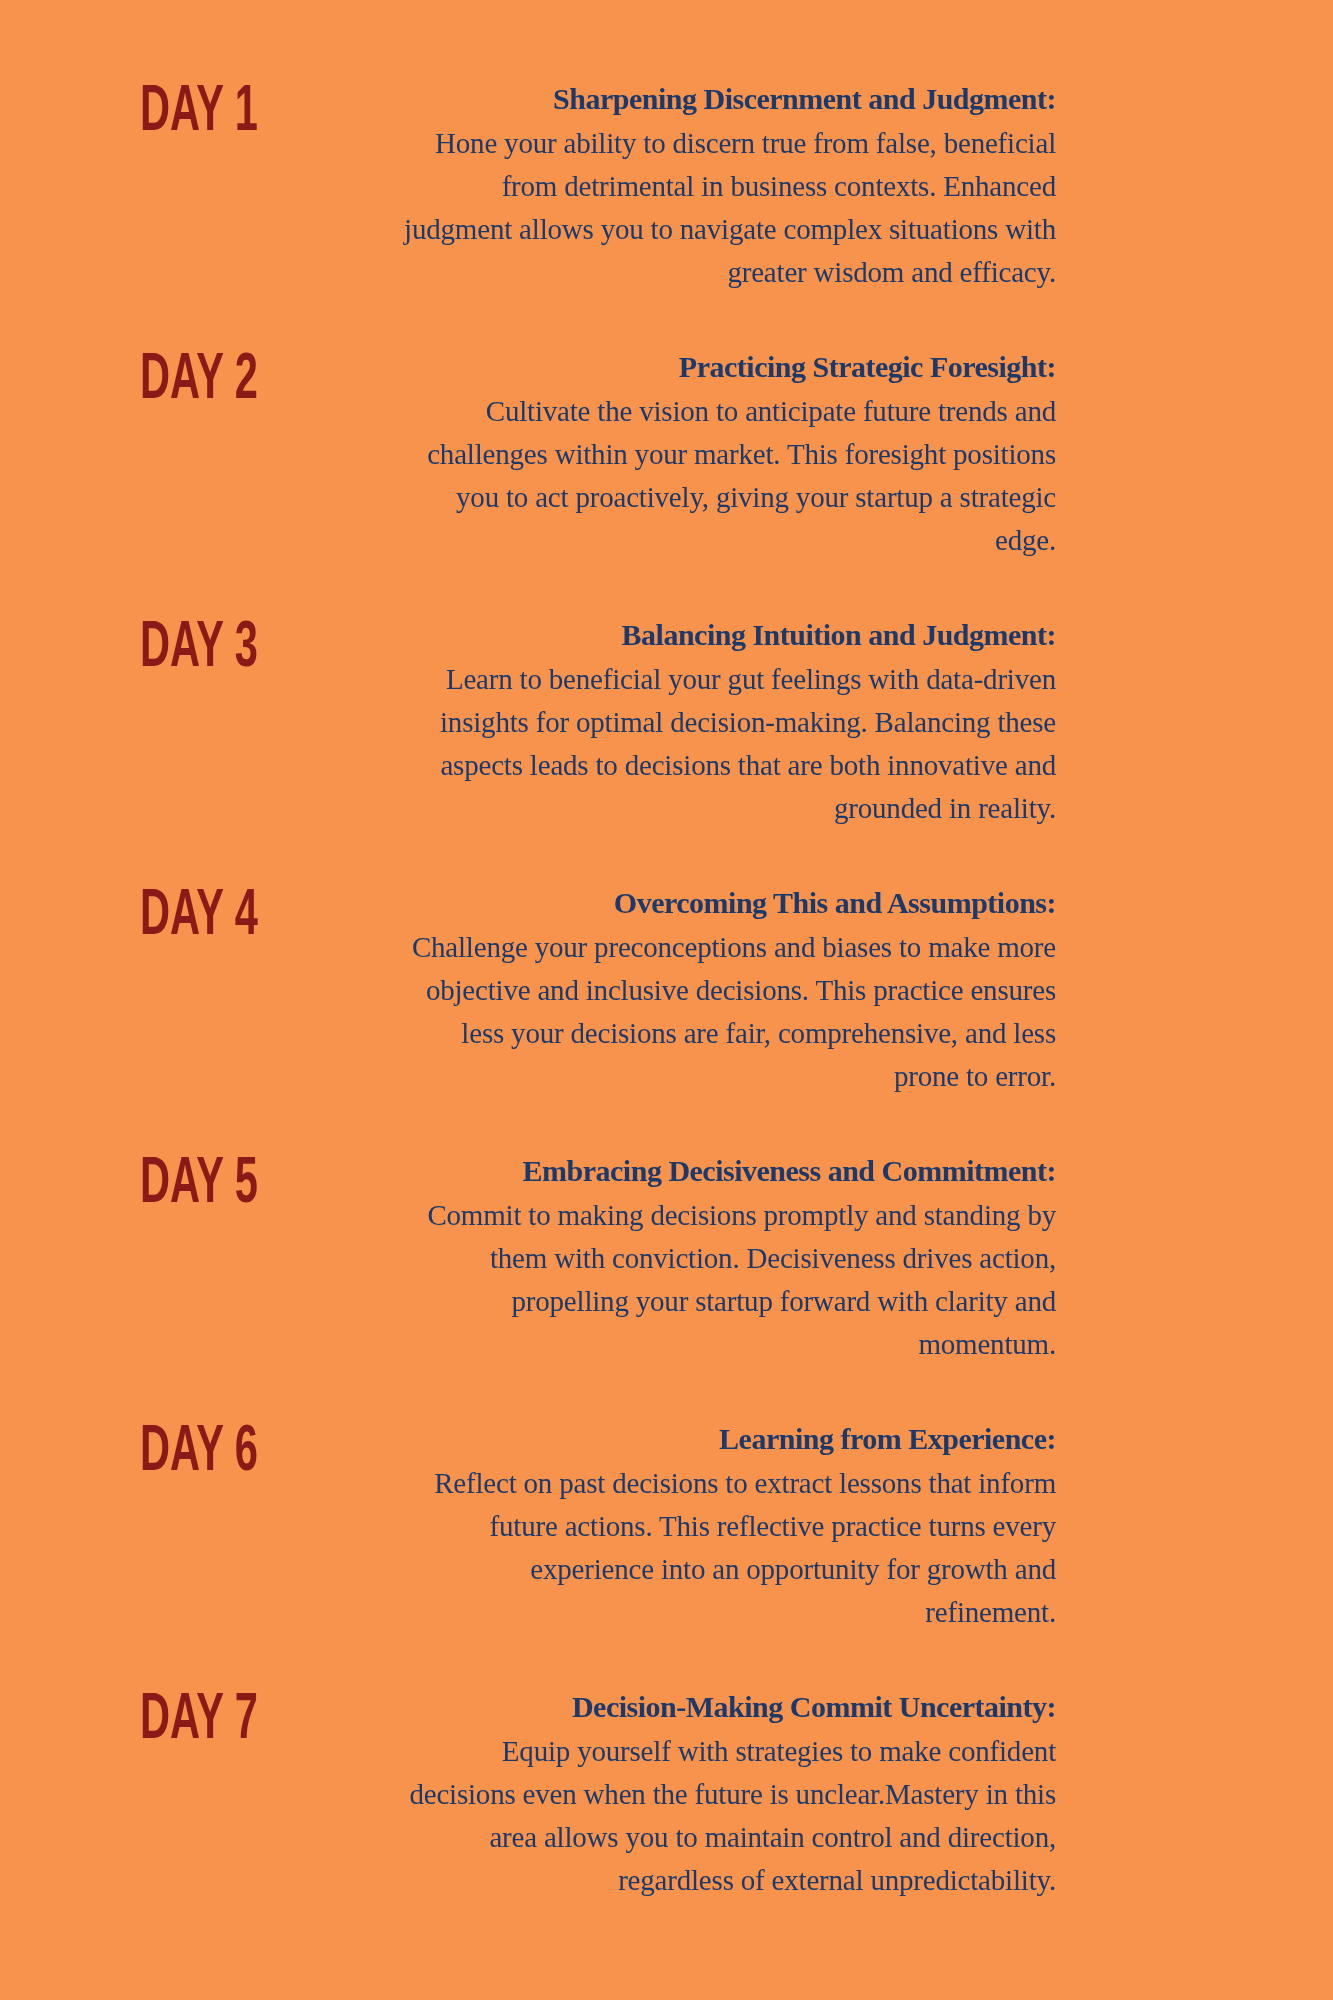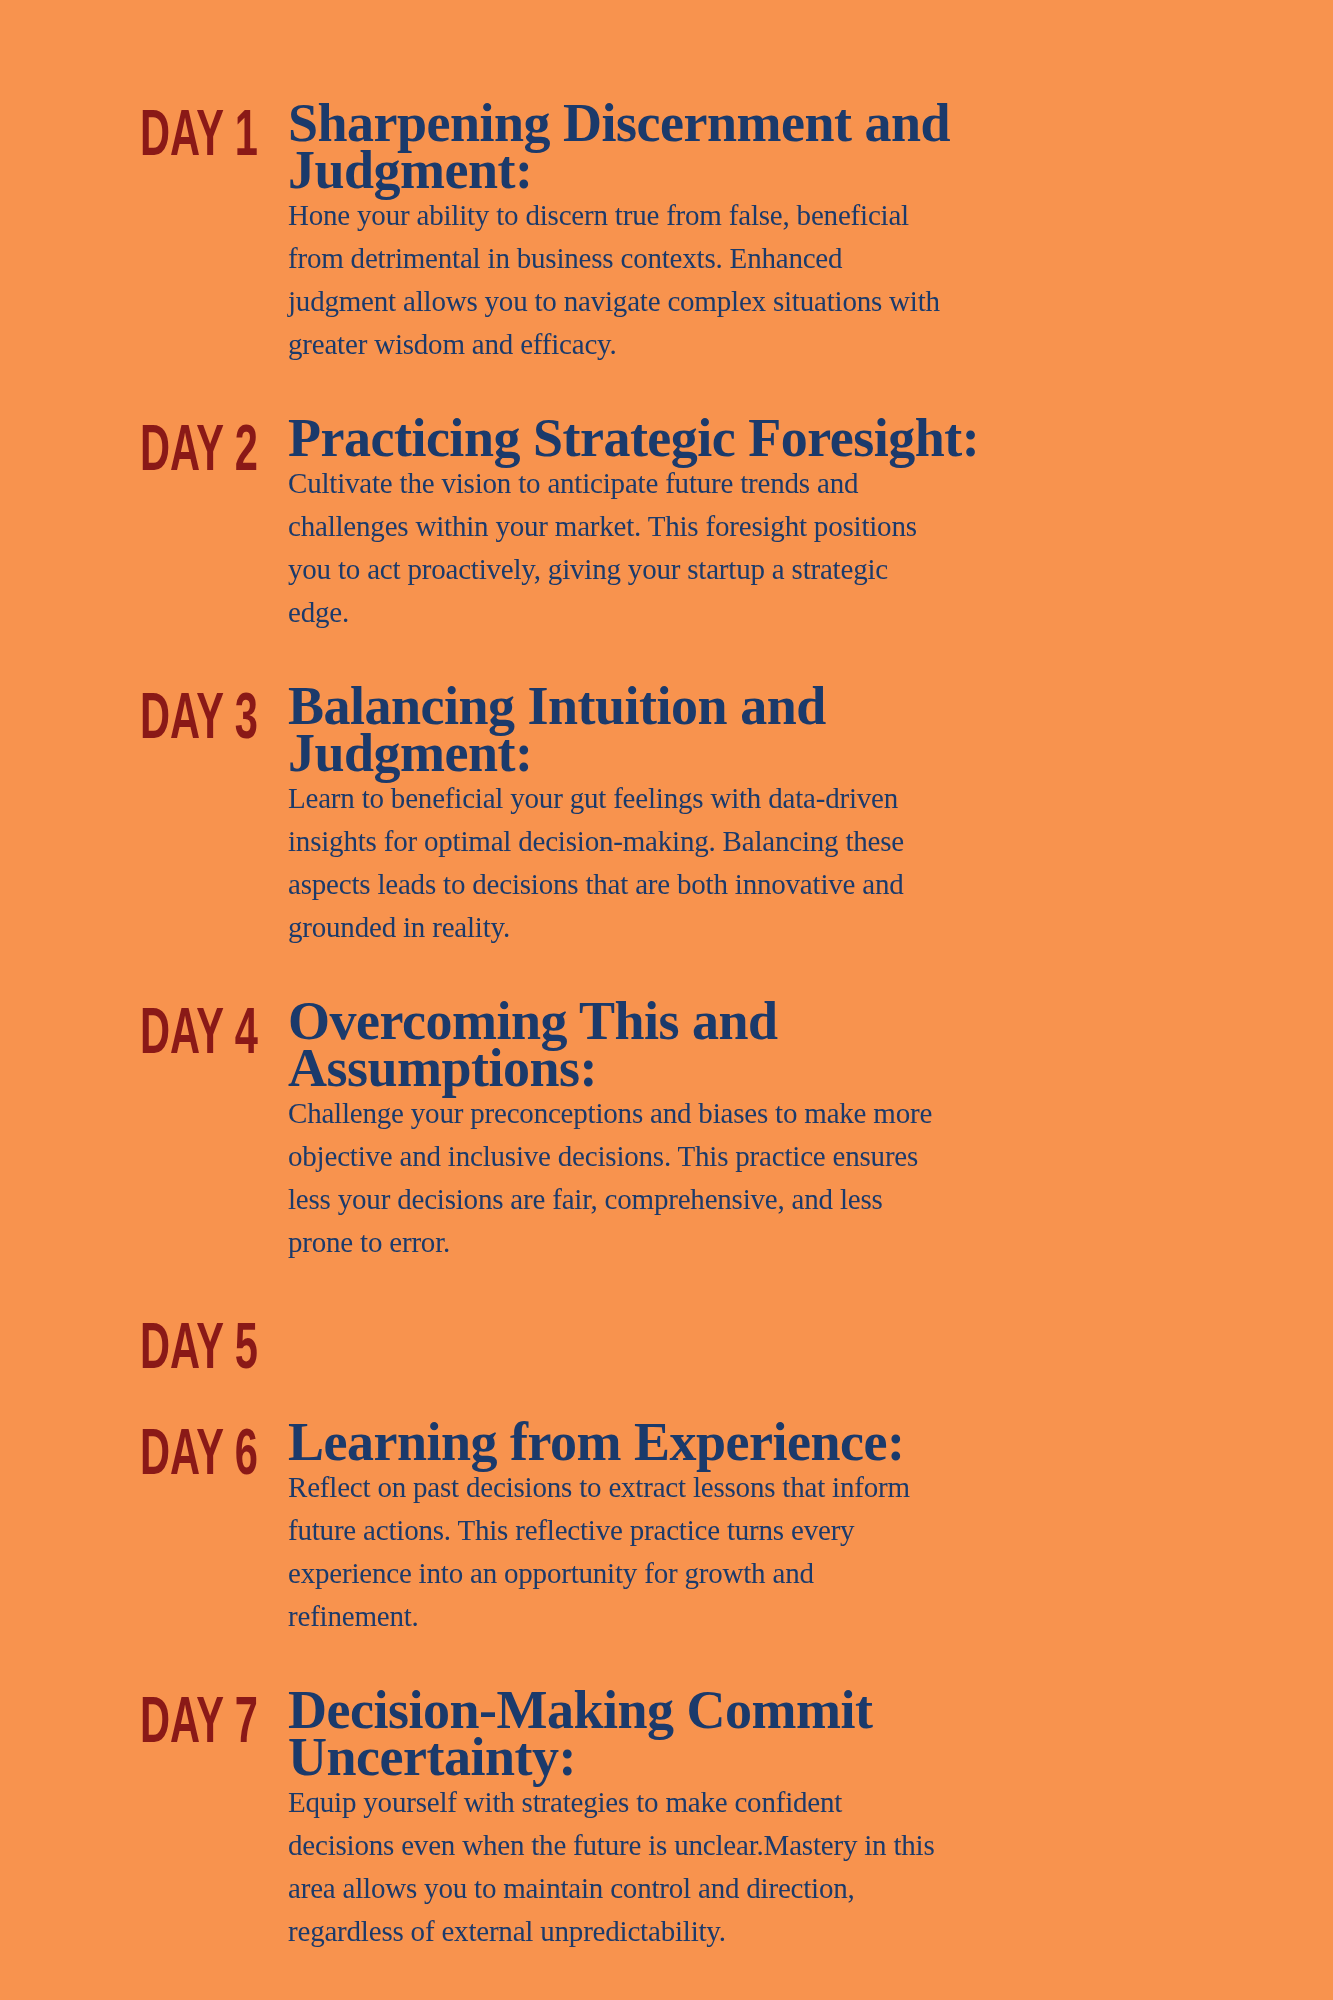--- a/index.html
+++ b/index.html
@@ -12,21 +12,22 @@
   body{
     background:var(--bg);
     font-family:"Liberation Serif", serif;
   }
   .poster{
     position:relative;
     width:1056px;
     height:2000px;
     background:var(--bg);
     overflow:hidden;
-    padding:100px 0 0 140px;
+    padding:75px 0 0 140px;
+    text-align:right;
   }
   .day-item{
     display:flex;
     align-items:flex-start;
     margin-bottom:49px;
   }
   .day-label{
     flex:0 0 148px;
     width:148px;
     padding-top:10px;
@@ -38,21 +39,21 @@
     letter-spacing:0px;
     transform:scaleX(0.65);
     transform-origin:left top;
     white-space:nowrap;
   }
   .day-text{
     width:945px;
   }
   .day-title{
     font-weight:700;
-    font-size:54px;
+    font-size:30px;
     line-height:47px;
     color:var(--text-color);
     letter-spacing:-0.5px;
   }
   .day-body{
     font-size:29px;
     line-height:43px;
     color:var(--text-color);
     white-space:pre-line;
     letter-spacing:-0.2px;
@@ -102,20 +103,27 @@
       <div class="day-title">Overcoming This and Assumptions:</div>
       <div class="day-body">Challenge your preconceptions and biases to make more
 objective and inclusive decisions. This practice ensures
 less your decisions are fair, comprehensive, and less
 prone to error.</div>
     </div>
   </div>
 
   <div class="day-item">
     <div class="day-label">DAY 5</div>
+    <div class="day-text">
+      <div class="day-title">Embracing Decisiveness and Commitment:</div>
+      <div class="day-body">Commit to making decisions promptly and standing by
+them with conviction. Decisiveness drives action,
+propelling your startup forward with clarity and
+momentum.</div>
+    </div>
   </div>
 
   <div class="day-item">
     <div class="day-label">DAY 6</div>
     <div class="day-text">
       <div class="day-title">Learning from Experience:</div>
       <div class="day-body">Reflect on past decisions to extract lessons that inform
 future actions. This reflective practice turns every
 experience into an opportunity for growth and
 refinement.</div>

